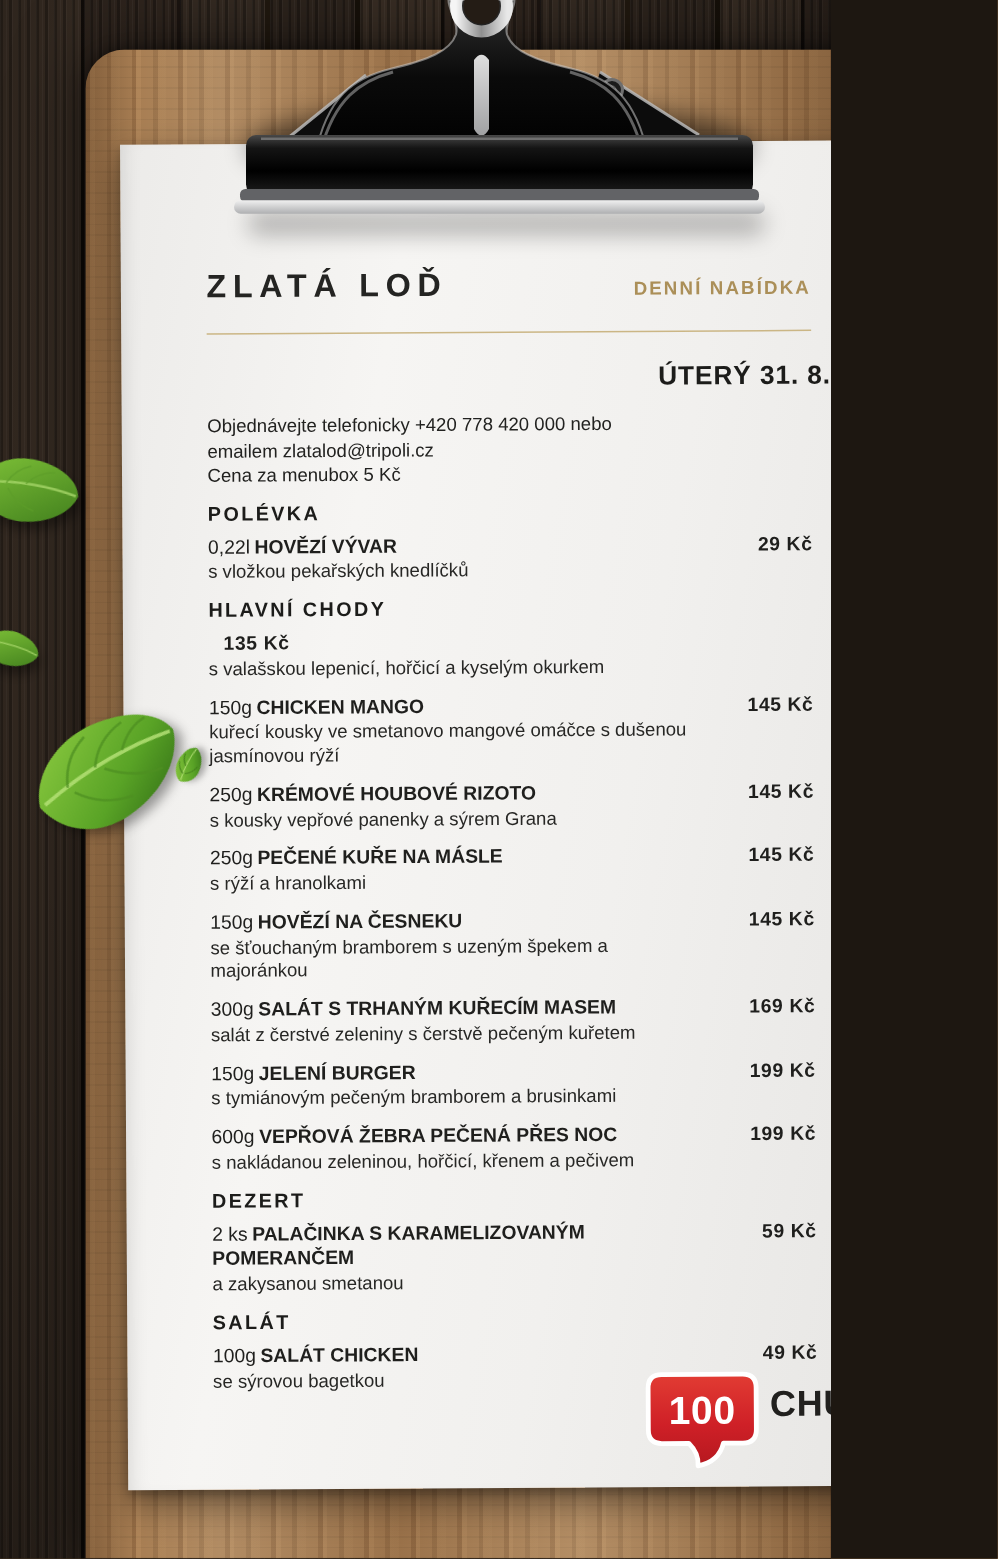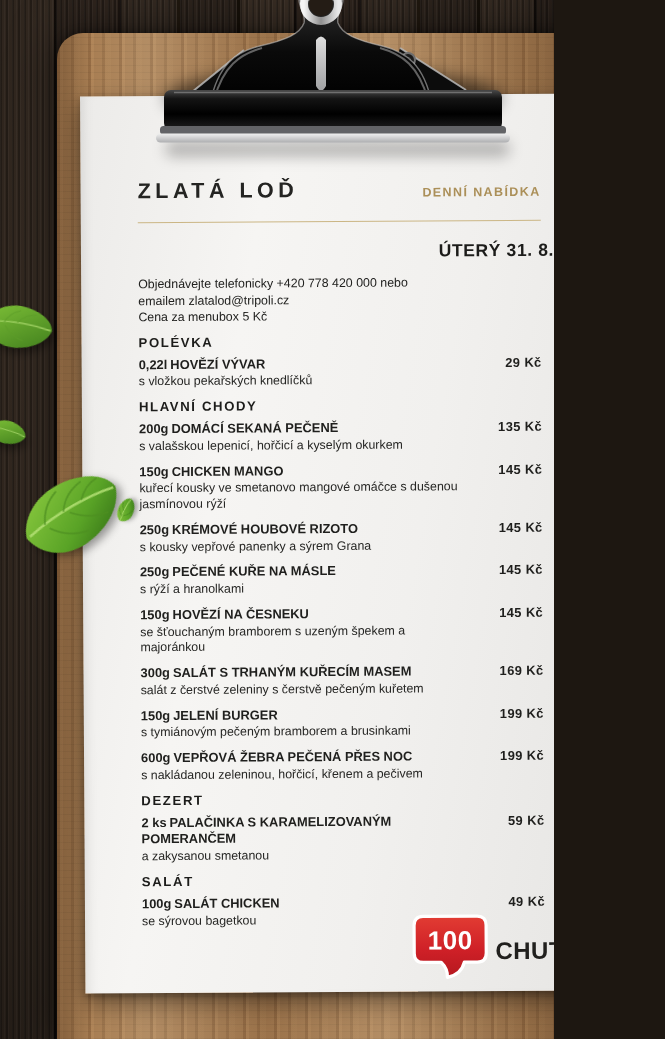--- a/index.html
+++ b/index.html
@@ -50,39 +50,39 @@
   .date{margin-top:19px;margin-right:-13px;text-align:right;
         font-size:17.5px;font-weight:700;letter-spacing:0.6px;color:#1c1c1a;}
   .contact{margin-top:13px;font-size:12.4px;line-height:1.33;white-space:pre-line;color:#222220;}
 
   .sec-title{font-size:13.2px;font-weight:700;letter-spacing:1.6px;color:#1c1c1a;margin:9px 0 7px 0;}
   .section:first-of-type .sec-title{margin-top:7px;}
   .item{margin-bottom:9px;}
   .item-line{display:flex;justify-content:space-between;align-items:flex-start;
              font-size:12.9px;line-height:1.3;}
   .item-name{flex:0 1 auto;max-width:345px;white-space:pre-line;font-weight:700;}
-  .qty{font-weight:700;margin-right:3px;}
+  .qty{font-weight:400;margin-right:3px;}
   .price{font-weight:700;letter-spacing:0.4px;white-space:nowrap;padding-left:10px;}
   .desc{font-size:12.4px;line-height:1.27;margin-top:1px;max-width:345px;
         white-space:pre-line;color:#272725;}
 
   
   .clip-svg{position:absolute;left:148px;top:0;}
   .bar-shadow{position:absolute;left:165px;top:141px;width:345px;height:16px;
     background:rgba(0,0,0,0.25);border-radius:10px;filter:blur(7px);}
 
   
   .leaf{position:absolute;filter:drop-shadow(3px 5px 4px rgba(0,0,0,0.38));}
   .leaf-a{left:-16px;top:303px;transform:rotate(10deg);}
   .leaf-b{left:-11px;top:419px;transform:rotate(18deg);}
   .leaf-c{left:18px;top:477px;transform:rotate(-30deg);}
   .leaf-d{left:113px;top:501px;transform:rotate(-62deg);filter:drop-shadow(2px 3px 2px rgba(0,0,0,0.3));}
 
   
-  .logo{position:absolute;right:22px;top:819px;display:flex;align-items:center;gap:4px;}
+  .logo{position:absolute;right:4px;top:819px;display:flex;align-items:flex-start;gap:4px;}
   .logo-word{font-size:24px;font-weight:700;letter-spacing:0.5px;color:#21201e;margin-top:10px;}
 </style>
 </head>
 <body>
 
 <div class="stage">
 
   <div class="bg-wood"></div>
   <div class="bg-vignette"></div>
 
@@ -111,21 +111,20 @@
         </div>
         <div class="desc">s vložkou pekařských knedlíčků</div>
       </div>
     </div>
 
     <div class="section">
       <div class="sec-title">HLAVNÍ CHODY</div>
 
       <div class="item">
         <div class="item-line">
-          <div class="item-name"><span class="qty">200g</span><span>DOMÁCÍ SEKANÁ PEČENĚ</span></div>
           <div class="price">135 Kč</div>
         </div>
         <div class="desc">s valašskou lepenicí, hořčicí a kyselým okurkem</div>
       </div>
 
       <div class="item">
         <div class="item-line">
           <div class="item-name"><span class="qty">150g</span><span>CHICKEN MANGO</span></div>
           <div class="price">145 Kč</div>
         </div>

